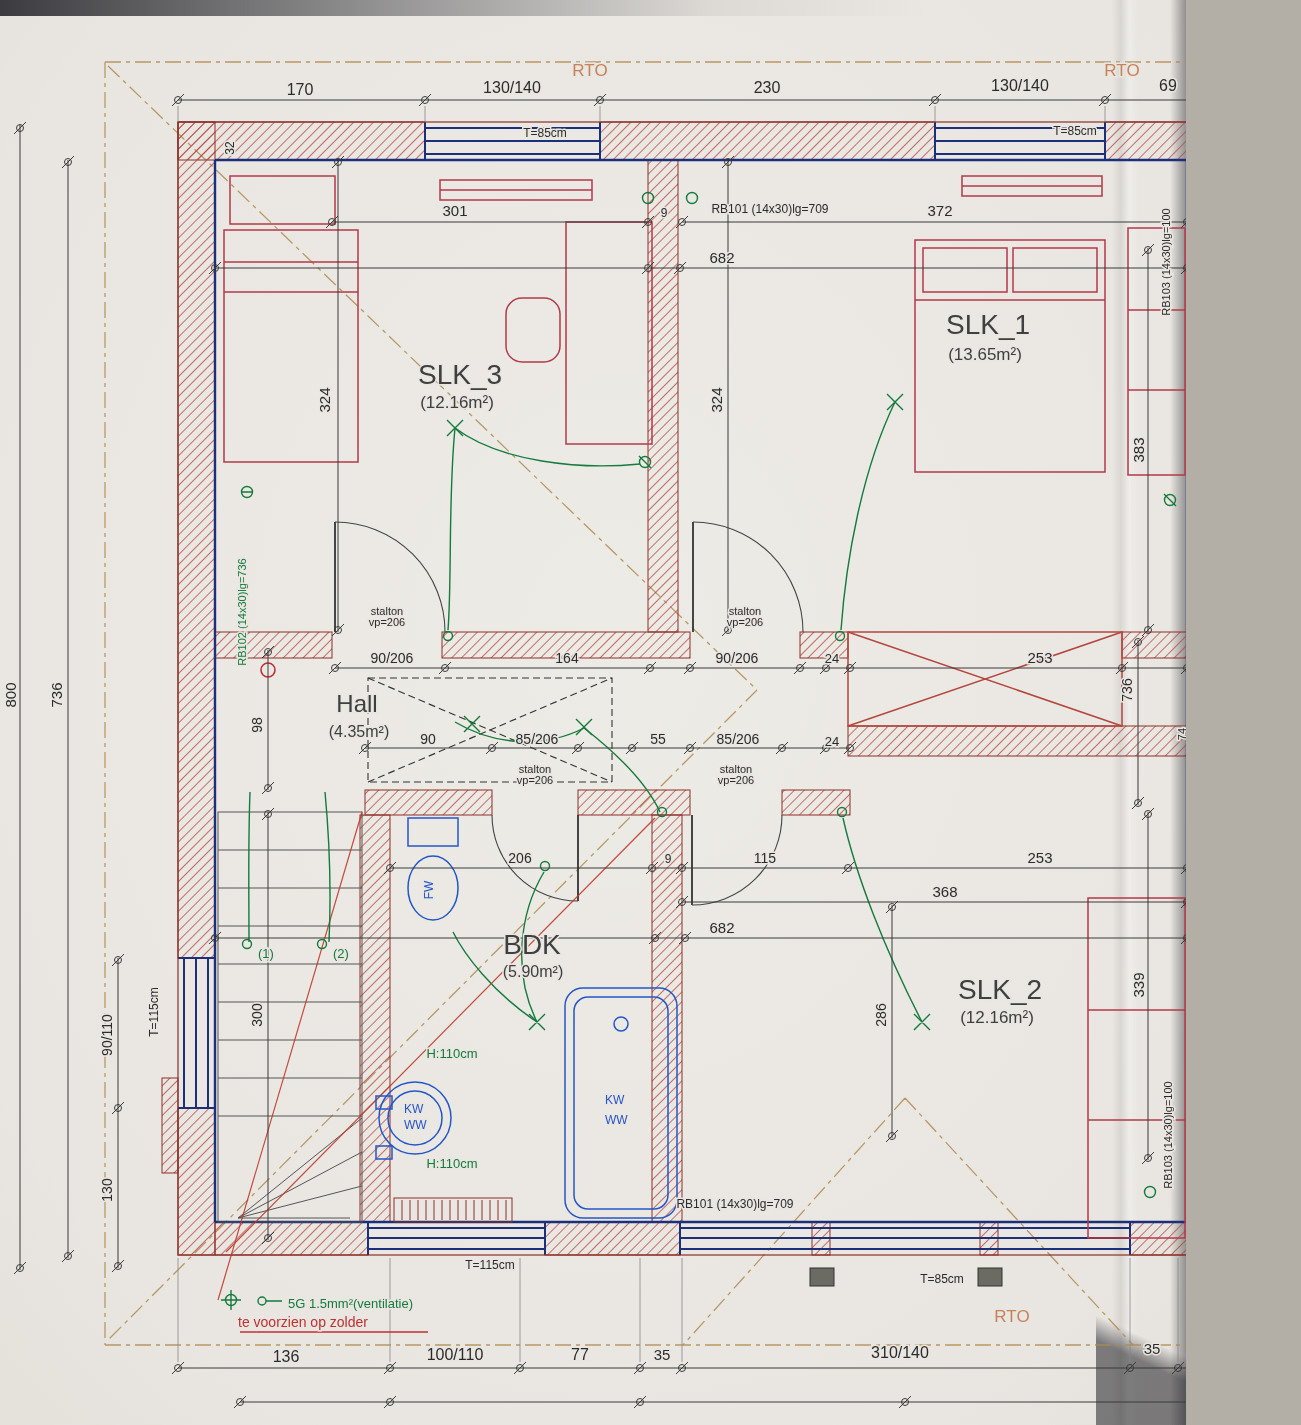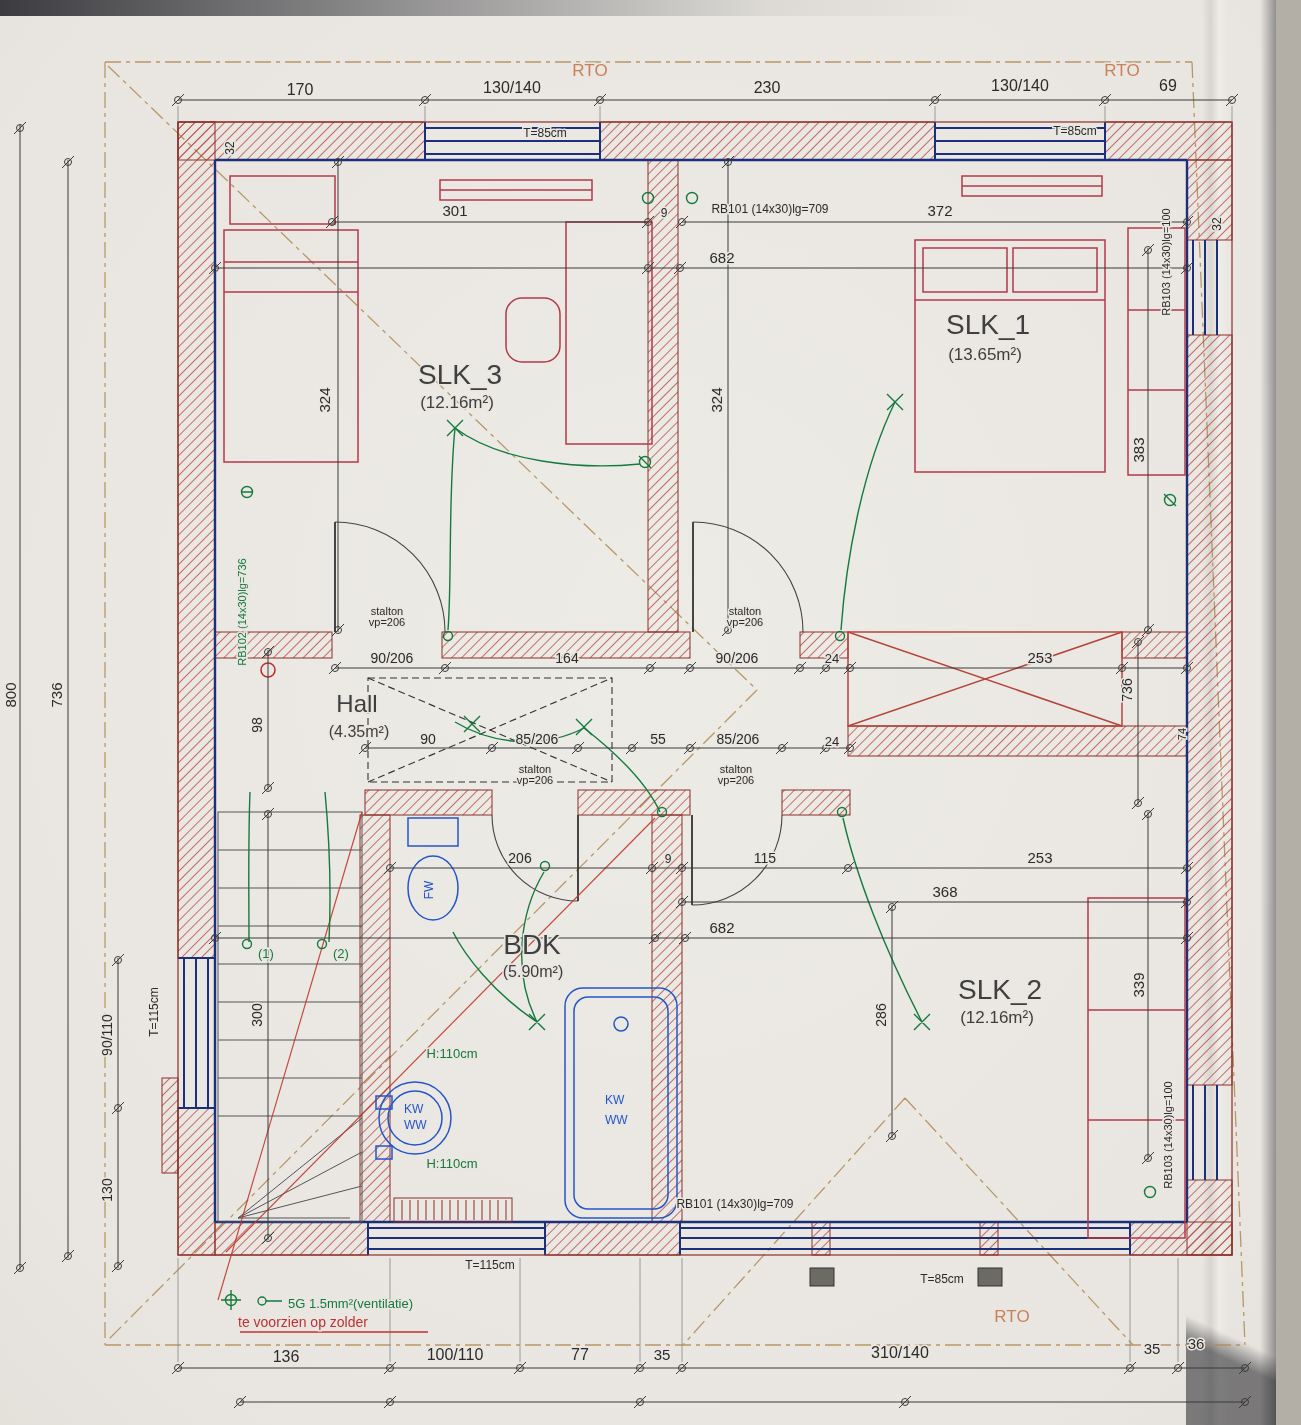--- a/index.html
+++ b/index.html
@@ -1,16 +1,16 @@
 <!DOCTYPE html>
 <html><head>
 <meta charset="utf-8">
 <style>
   html,body{margin:0;padding:0;background:#b3afa7;}
-  #photo{position:relative;width:1276px;height:1425px;overflow:hidden;
+  #photo{position:relative;width:1186px;height:1425px;overflow:hidden;
     background:radial-gradient(120% 120% at 52% 45%, #edebe6 0%, #e9e6e1 50%, #ded9d2 80%, #c9c4bb 100%);}
   #photo .shade-top{position:absolute;top:0;left:0;width:100%;height:16px;
     background:linear-gradient(to right, rgba(30,30,36,.85), rgba(60,60,66,.45) 35%, rgba(120,120,120,.12) 60%, rgba(0,0,0,0) 78%);}
   #photo .shade-right{position:absolute;top:0;right:0;width:16px;height:100%;
     background:linear-gradient(to left, rgba(40,40,46,.45), rgba(0,0,0,0));}
   #photo .fold-right{position:absolute;top:0;right:48px;width:26px;height:100%;
     background:linear-gradient(to right, rgba(0,0,0,0), rgba(0,0,0,.07), rgba(255,255,255,.25), rgba(0,0,0,0));}
   #photo .corner-br{position:absolute;bottom:0;right:0;width:90px;height:170px;
     background:linear-gradient(205deg, rgba(0,0,0,0) 48%, rgba(34,34,40,.55) 60%);}
   svg{position:absolute;top:0;left:0;font-family:"Liberation Sans",sans-serif;}

